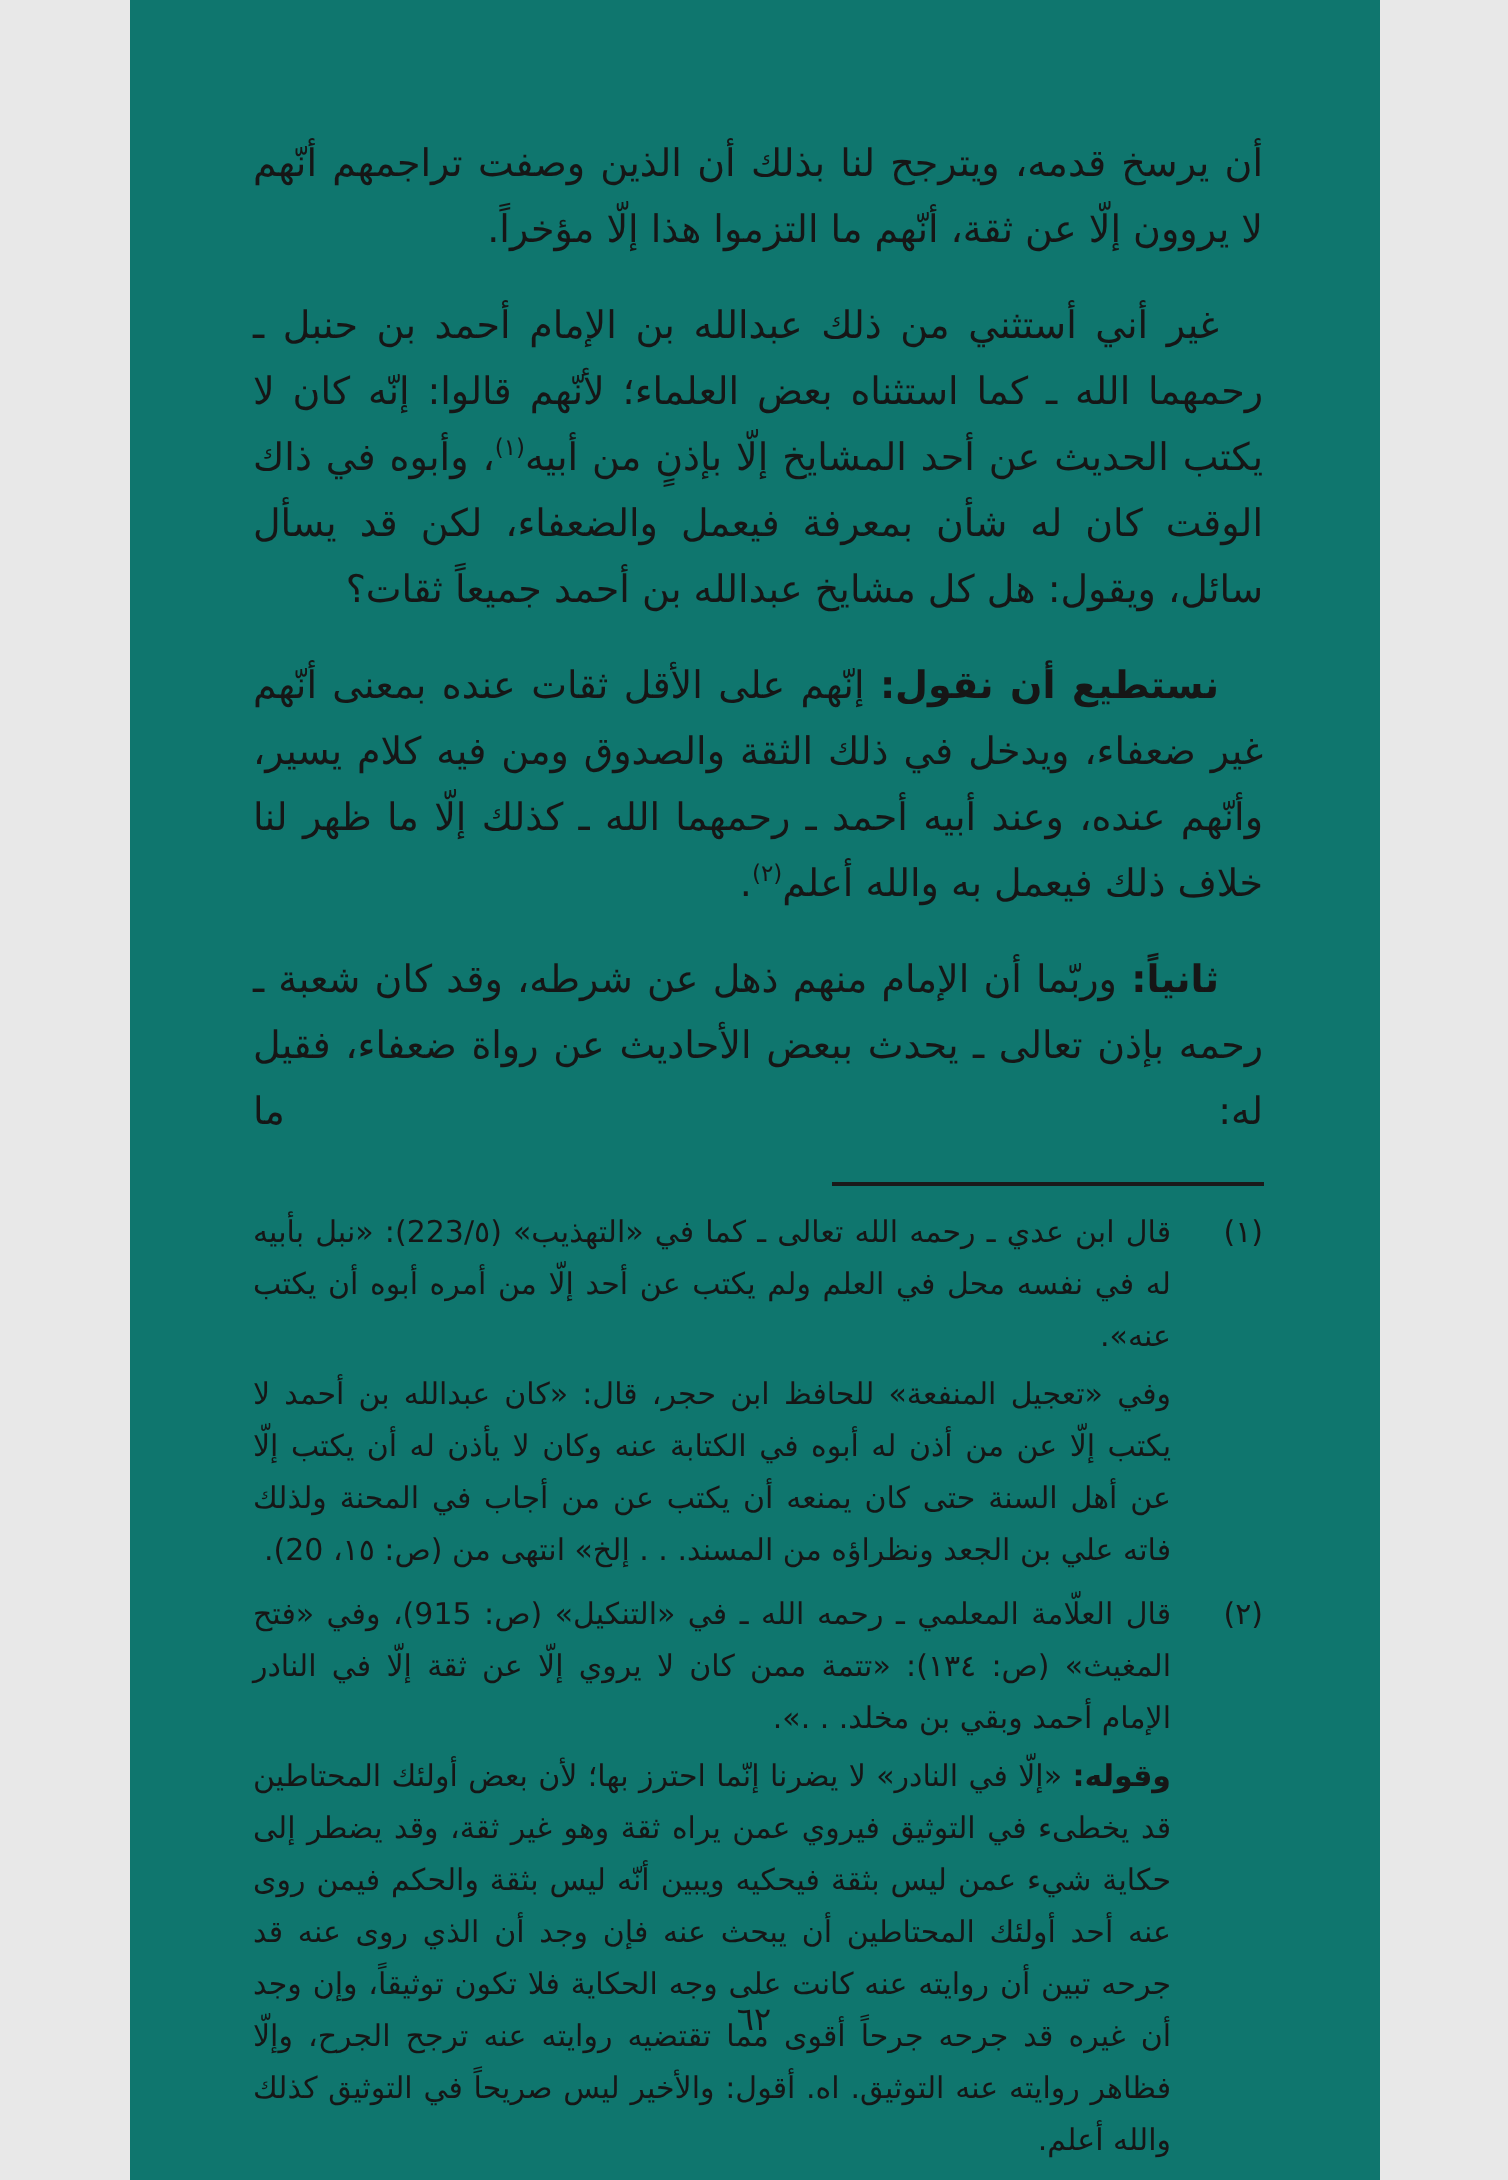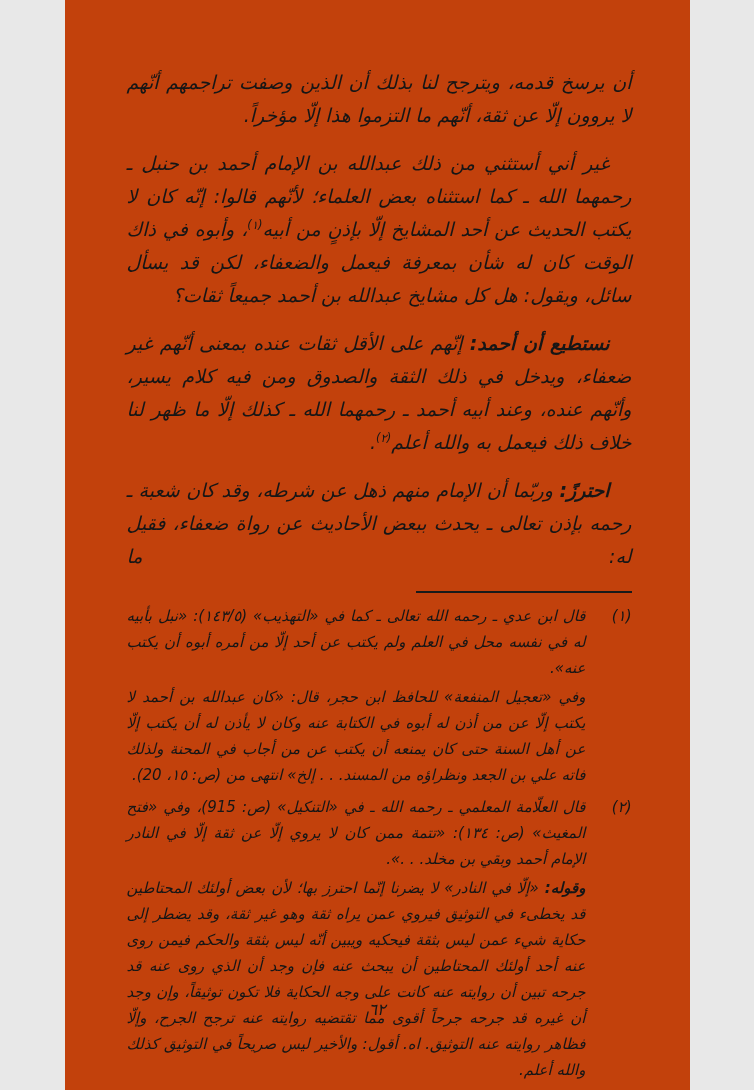--- a/index.html
+++ b/index.html
@@ -1,27 +1,26 @@
 <!DOCTYPE html>
 <html><head>
 <meta charset="utf-8">
 <style>
   html, body { margin: 0; padding: 0; background: #e8e8e8; }
   .page {
     position: relative;
     width: 625px;
     height: 1090px;
     margin: 0 auto;
-    background: #c2410c;
+    background: #0f766e;
     color: #161616;
     font-family: "DejaVu Sans", sans-serif;
     direction: rtl;
     overflow: hidden;
     box-sizing: border-box;
-    font-style: italic;
   }
   .main {
     padding: 66px 58px 0 62px;
   }
   .para {
     margin: 0 0 15px 0;
     font-size: 19px;
     line-height: 33px;
     text-align: justify;
     text-justify: inter-word;
@@ -74,33 +73,33 @@
 <body>
 
 <div class="page" dir="rtl" lang="ar">
 
   <div class="main">
 
     <p class="para"><span>أن يرسخ قدمه، ويترجح لنا بذلك أن الذين وصفت تراجمهم أنّهم لا يروون إلّا عن ثقة، أنّهم ما التزموا هذا إلّا مؤخراً.</span></p>
 
     <p class="para indent"><span>غير أني أستثني من ذلك عبدالله بن الإمام أحمد بن حنبل ـ رحمهما الله ـ كما استثناه بعض العلماء؛ لأنّهم قالوا: إنّه كان لا يكتب الحديث عن أحد المشايخ إلّا بإذنٍ من أبيه</span><sup class="ref">(١)</sup><span>، وأبوه في ذاك الوقت كان له شأن بمعرفة فيعمل والضعفاء، لكن قد يسأل سائل، ويقول: هل كل مشايخ عبدالله بن أحمد جميعاً ثقات؟</span></p>
 
-    <p class="para indent"><span class="lead">نستطيع أن أحمد:</span> <span>إنّهم على الأقل ثقات عنده بمعنى أنّهم غير ضعفاء، ويدخل في ذلك الثقة والصدوق ومن فيه كلام يسير، وأنّهم عنده، وعند أبيه أحمد ـ رحمهما الله ـ كذلك إلّا ما ظهر لنا خلاف ذلك فيعمل به والله أعلم</span><sup class="ref">(٢)</sup><span>.</span></p>
+    <p class="para indent"><span class="lead">نستطيع أن نقول:</span> <span>إنّهم على الأقل ثقات عنده بمعنى أنّهم غير ضعفاء، ويدخل في ذلك الثقة والصدوق ومن فيه كلام يسير، وأنّهم عنده، وعند أبيه أحمد ـ رحمهما الله ـ كذلك إلّا ما ظهر لنا خلاف ذلك فيعمل به والله أعلم</span><sup class="ref">(٢)</sup><span>.</span></p>
 
-    <p class="para indent justify-last"><span class="lead">احترزً:</span> <span>وربّما أن الإمام منهم ذهل عن شرطه، وقد كان شعبة ـ رحمه بإذن تعالى ـ يحدث ببعض الأحاديث عن رواة ضعفاء، فقيل له: ما</span></p>
+    <p class="para indent justify-last"><span class="lead">ثانياً:</span> <span>وربّما أن الإمام منهم ذهل عن شرطه، وقد كان شعبة ـ رحمه بإذن تعالى ـ يحدث ببعض الأحاديث عن رواة ضعفاء، فقيل له: ما</span></p>
 
   </div>
 
   <div class="fn-sep"></div>
 
   <div class="footnotes">
 
     <div class="fn">
       <span class="fn-marker">(١)</span>
-      <p class="fn-para">قال ابن عدي ـ رحمه الله تعالى ـ كما في «التهذيب» (١٤٣/٥): «نبل بأبيه له في نفسه محل في العلم ولم يكتب عن أحد إلّا من أمره أبوه أن يكتب عنه».</p>
+      <p class="fn-para">قال ابن عدي ـ رحمه الله تعالى ـ كما في «التهذيب» (223/٥): «نبل بأبيه له في نفسه محل في العلم ولم يكتب عن أحد إلّا من أمره أبوه أن يكتب عنه».</p>
       <p class="fn-para">وفي «تعجيل المنفعة» للحافظ ابن حجر، قال: «كان عبدالله بن أحمد لا يكتب إلّا عن من أذن له أبوه في الكتابة عنه وكان لا يأذن له أن يكتب إلّا عن أهل السنة حتى كان يمنعه أن يكتب عن من أجاب في المحنة ولذلك فاته علي بن الجعد ونظراؤه من المسند. . . إلخ» انتهى من (ص: ١٥، 20).</p>
     </div>
 
     <div class="fn">
       <span class="fn-marker">(٢)</span>
       <p class="fn-para">قال العلّامة المعلمي ـ رحمه الله ـ في «التنكيل» (ص: 915)، وفي «فتح المغيث» (ص: ١٣٤): «تتمة ممن كان لا يروي إلّا عن ثقة إلّا في النادر الإمام أحمد وبقي بن مخلد. . .».</p>
       <p class="fn-para"><span class="lead">وقوله:</span> <span>«إلّا في النادر» لا يضرنا إنّما احترز بها؛ لأن بعض أولئك المحتاطين قد يخطىء في التوثيق فيروي عمن يراه ثقة وهو غير ثقة، وقد يضطر إلى حكاية شيء عمن ليس بثقة فيحكيه ويبين أنّه ليس بثقة والحكم فيمن روى عنه أحد أولئك المحتاطين أن يبحث عنه فإن وجد أن الذي روى عنه قد جرحه تبين أن روايته عنه كانت على وجه الحكاية فلا تكون توثيقاً، وإن وجد أن غيره قد جرحه جرحاً أقوى مما تقتضيه روايته عنه ترجح الجرح، وإلّا فظاهر روايته عنه التوثيق. اه. أقول: والأخير ليس صريحاً في التوثيق كذلك والله أعلم.</span></p>
     </div>
 
   </div>

